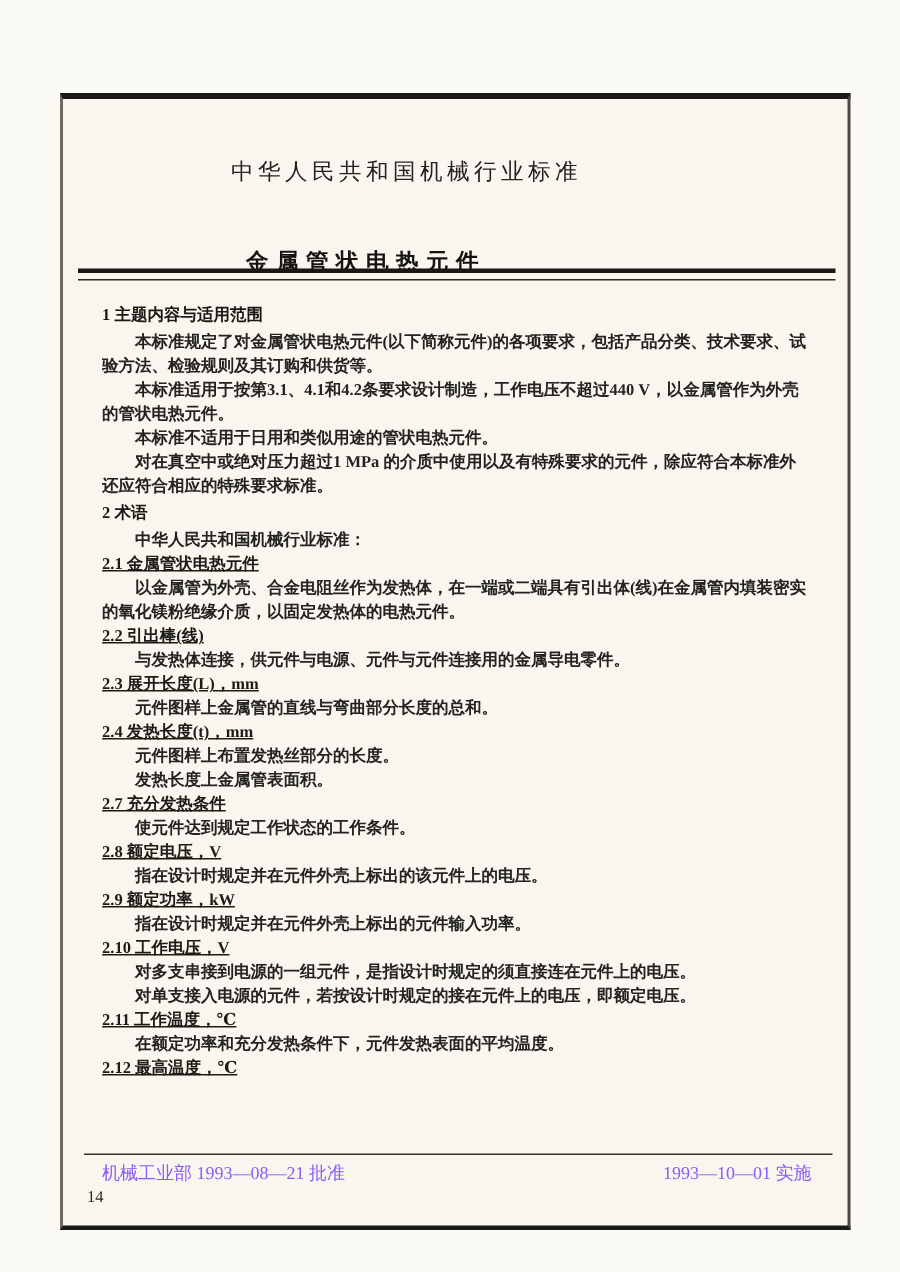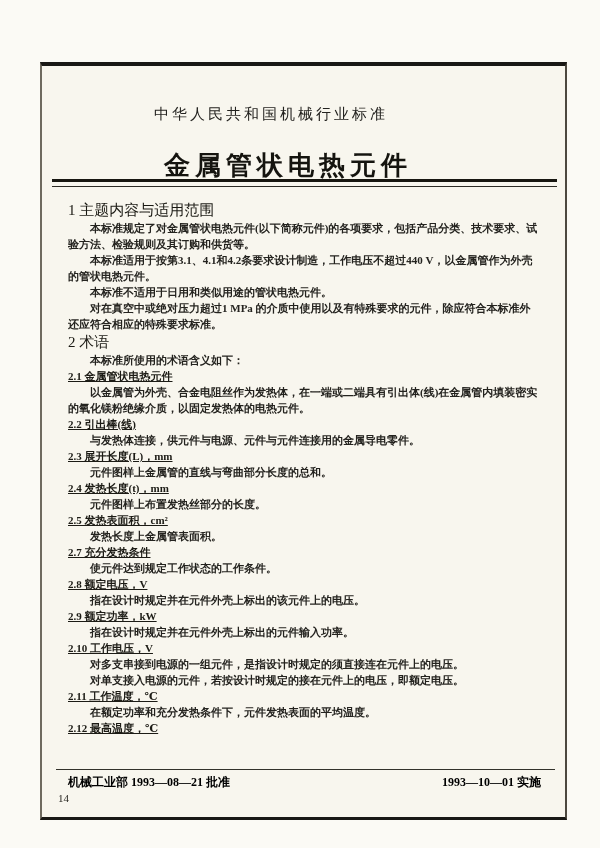--- a/index.html
+++ b/index.html
@@ -23,38 +23,38 @@
   }
   .org-title {
     position:absolute; top:39px; left:112px;
     font-size:15px; letter-spacing:3px; color:#23221f;
   }
   .doc-ids {
     position:absolute; top:46px; right:36px;
     font-size:11px; line-height:14px; color:#2a2925;
   }
   .doc-title {
-    position:absolute; top:82px; left:122px;
-    font-size:26px; font-weight:bold; letter-spacing:5px; color:#15140f;
+    position:absolute; top:99px; left:122px;
+    font-size:15px; font-weight:bold; letter-spacing:5px; color:#15140f;
   }
   .rule-thick { position:absolute; top:113px; left:10px; right:8px; height:3px; background:#181711; }
   .rule-thin  { position:absolute; top:120px; left:10px; right:8px; height:1px; background:#2b2a24; }
   .content {
     position:absolute; top:134px; left:26px; width:472px; height:566px;
     overflow:hidden;
     font-size:11px; line-height:16px; color:#24231f;
   }
-  .sec-heading { font-weight:normal; font-size:15px; color:#191812; margin:2px 0 2px 0; }
+  .sec-heading { font-weight:bold; font-size:11px; color:#191812; margin:2px 0 2px 0; }
   .para { text-indent:2em;font-weight:bold; }
   .term-title { font-weight:bold; color:#1c1b15;text-decoration:underline; }
   .footer-rule { position:absolute; top:703px; left:14px; right:10px; height:1px; background:#33322b; }
   .footer {
     position:absolute; top:708px; left:26px; right:24px;
     display:flex; justify-content:space-between;
-    font-size:12px; font-weight:bold; color:#000000;
+    font-size:12px; font-weight:normal; color:#8b5cf6;
   }
   .page-number {
     position:absolute; top:726px; left:16px;
     font-size:11px; color:#2a2923;
   }
 </style>
 </head>
 <body>
 
 <div class="scan">
@@ -70,21 +70,21 @@
 
     <div class="content">
 
       <div class="sec-heading">1  主题内容与适用范围</div>
       <p class="para">本标准规定了对金属管状电热元件(以下简称元件)的各项要求，包括产品分类、技术要求、试验方法、检验规则及其订购和供货等。</p>
       <p class="para">本标准适用于按第3.1、4.1和4.2条要求设计制造，工作电压不超过440 V，以金属管作为外壳的管状电热元件。</p>
       <p class="para">本标准不适用于日用和类似用途的管状电热元件。</p>
       <p class="para">对在真空中或绝对压力超过1 MPa 的介质中使用以及有特殊要求的元件，除应符合本标准外还应符合相应的特殊要求标准。</p>
 
       <div class="sec-heading">2  术语</div>
-      <p class="para">本标准所使用的术语含义如下：</p>
+      <p class="para">中华人民共和国机械行业标准：</p>
 
       <div class="term">
         <div class="term-title">2.1  金属管状电热元件</div>
         <p class="para">以金属管为外壳、合金电阻丝作为发热体，在一端或二端具有引出体(线)在金属管内填装密实的氧化镁粉绝缘介质，以固定发热体的电热元件。</p>
       </div>
 
       <div class="term">
         <div class="term-title">2.2  引出棒(线)</div>
         <p class="para">与发热体连接，供元件与电源、元件与元件连接用的金属导电零件。</p>
       </div>
@@ -93,21 +93,20 @@
         <div class="term-title">2.3  展开长度(L)，mm</div>
         <p class="para">元件图样上金属管的直线与弯曲部分长度的总和。</p>
       </div>
 
       <div class="term">
         <div class="term-title">2.4  发热长度(t)，mm</div>
         <p class="para">元件图样上布置发热丝部分的长度。</p>
       </div>
 
       <div class="term">
-        <div class="term-title">2.5  发热表面积，cm²</div>
         <p class="para">发热长度上金属管表面积。</p>
       </div>
 
 
       <div class="term">
         <div class="term-title">2.7  充分发热条件</div>
         <p class="para">使元件达到规定工作状态的工作条件。</p>
       </div>
 
       <div class="term">

